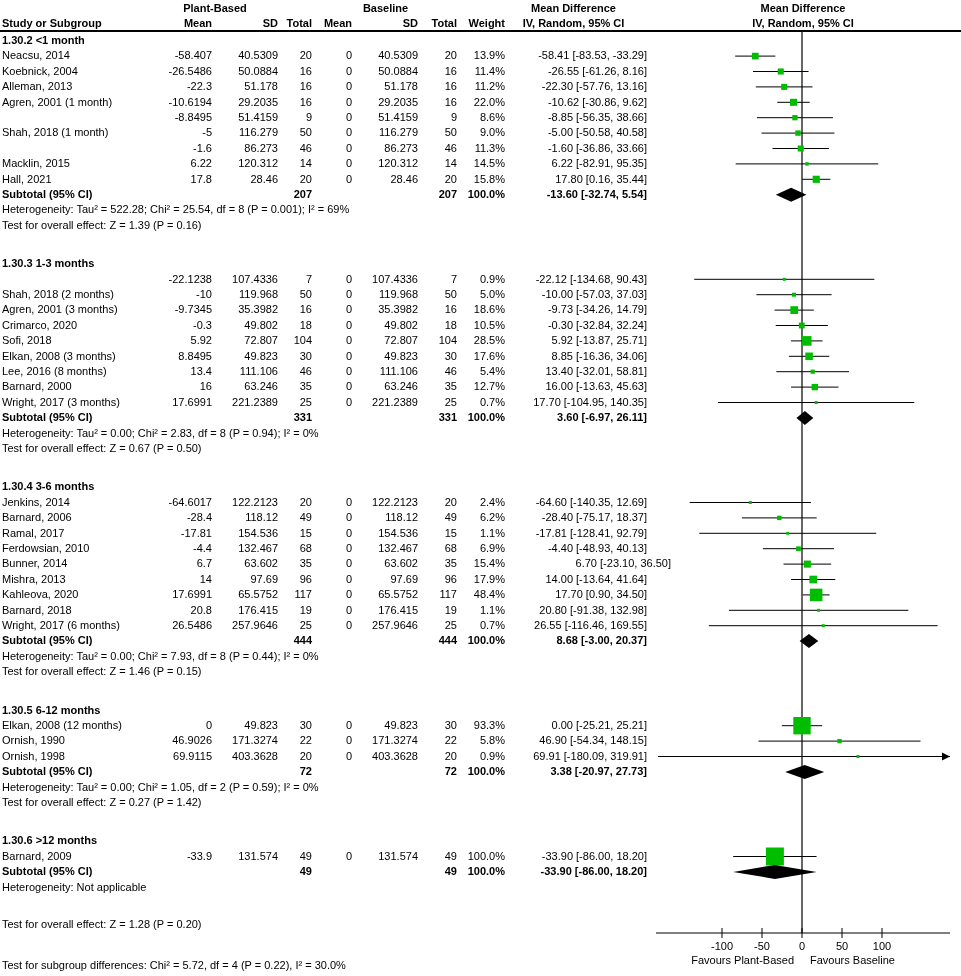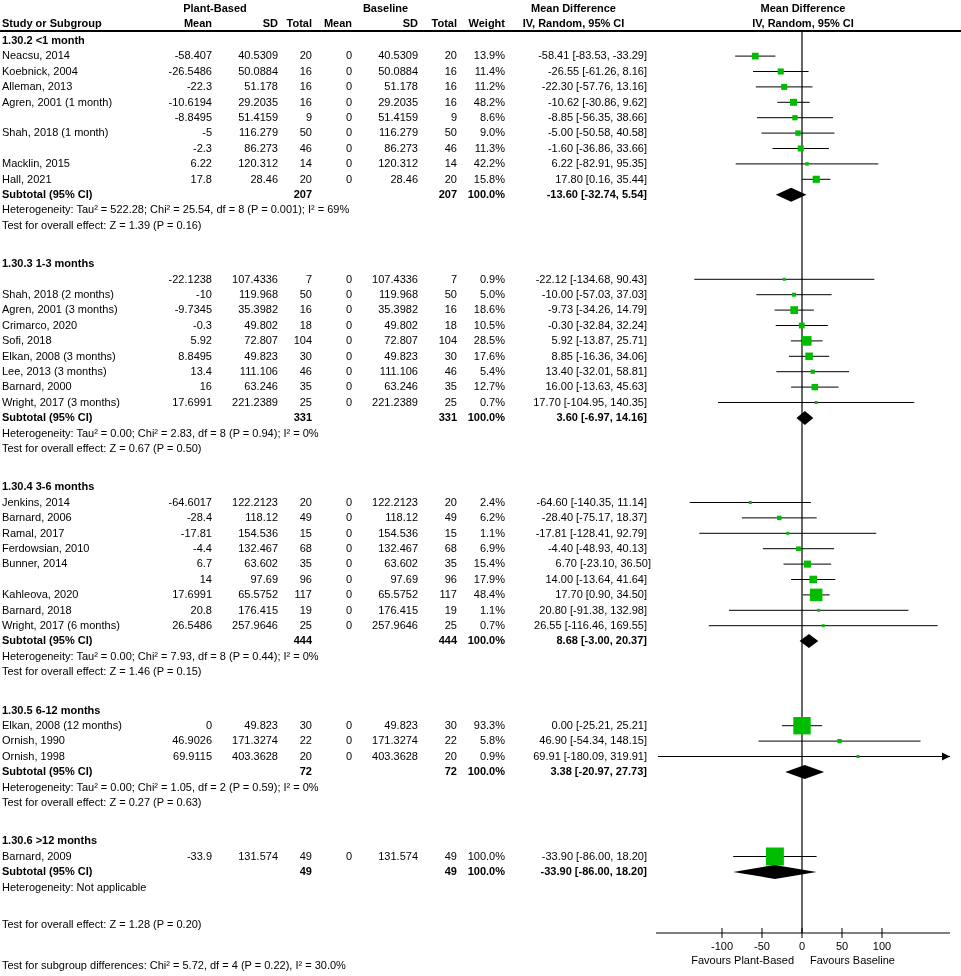--- a/index.html
+++ b/index.html
@@ -78,21 +78,21 @@
         <span class="cell r " style="left:500px;width:147px">-22.30 [-57.76, 13.16]</span>
       </div>
       <div class="row" style="top:94.60000000000001px">
         <span class="cell  " style="left:2px;width:250px">Agren, 2001 (1 month)</span>
         <span class="cell r " style="left:118px;width:94px">-10.6194</span>
         <span class="cell r " style="left:216px;width:62px">29.2035</span>
         <span class="cell r " style="left:280px;width:32px">16</span>
         <span class="cell r " style="left:314px;width:38px">0</span>
         <span class="cell r " style="left:352px;width:66px">29.2035</span>
         <span class="cell r " style="left:420px;width:37px">16</span>
-        <span class="cell r " style="left:457px;width:48px">48.2%</span>
+        <span class="cell r " style="left:457px;width:48px">22.0%</span>
         <span class="cell r " style="left:500px;width:147px">-10.62 [-30.86, 9.62]</span>
       </div>
       <div class="row" style="top:110.00000000000001px">
         <span class="cell r " style="left:118px;width:94px">-8.8495</span>
         <span class="cell r " style="left:216px;width:62px">51.4159</span>
         <span class="cell r " style="left:280px;width:32px">9</span>
         <span class="cell r " style="left:314px;width:38px">0</span>
         <span class="cell r " style="left:352px;width:66px">51.4159</span>
         <span class="cell r " style="left:420px;width:37px">9</span>
         <span class="cell r " style="left:457px;width:48px">8.6%</span>
@@ -103,38 +103,38 @@
         <span class="cell r " style="left:118px;width:94px">-5</span>
         <span class="cell r " style="left:216px;width:62px">116.279</span>
         <span class="cell r " style="left:280px;width:32px">50</span>
         <span class="cell r " style="left:314px;width:38px">0</span>
         <span class="cell r " style="left:352px;width:66px">116.279</span>
         <span class="cell r " style="left:420px;width:37px">50</span>
         <span class="cell r " style="left:457px;width:48px">9.0%</span>
         <span class="cell r " style="left:500px;width:147px">-5.00 [-50.58, 40.58]</span>
       </div>
       <div class="row" style="top:140.8px">
-        <span class="cell r " style="left:118px;width:94px">-2.3</span>
+        <span class="cell r " style="left:118px;width:94px">-1.6</span>
         <span class="cell r " style="left:216px;width:62px">86.273</span>
         <span class="cell r " style="left:280px;width:32px">46</span>
         <span class="cell r " style="left:314px;width:38px">0</span>
         <span class="cell r " style="left:352px;width:66px">86.273</span>
         <span class="cell r " style="left:420px;width:37px">46</span>
         <span class="cell r " style="left:457px;width:48px">11.3%</span>
         <span class="cell r " style="left:500px;width:147px">-1.60 [-36.86, 33.66]</span>
       </div>
       <div class="row" style="top:156.20000000000002px">
         <span class="cell  " style="left:2px;width:242px">Macklin, 2015</span>
         <span class="cell r " style="left:118px;width:94px">6.22</span>
         <span class="cell r " style="left:216px;width:62px">120.312</span>
         <span class="cell r " style="left:280px;width:32px">14</span>
         <span class="cell r " style="left:314px;width:38px">0</span>
         <span class="cell r " style="left:352px;width:66px">120.312</span>
         <span class="cell r " style="left:420px;width:37px">14</span>
-        <span class="cell r " style="left:457px;width:48px">42.2%</span>
+        <span class="cell r " style="left:457px;width:48px">14.5%</span>
         <span class="cell r " style="left:500px;width:147px">6.22 [-82.91, 95.35]</span>
       </div>
       <div class="row" style="top:171.60000000000002px">
         <span class="cell  " style="left:2px;width:250px">Hall, 2021</span>
         <span class="cell r " style="left:118px;width:94px">17.8</span>
         <span class="cell r " style="left:216px;width:62px">28.46</span>
         <span class="cell r " style="left:280px;width:32px">20</span>
         <span class="cell r " style="left:314px;width:38px">0</span>
         <span class="cell r " style="left:352px;width:66px">28.46</span>
         <span class="cell r " style="left:420px;width:37px">20</span>
@@ -216,21 +216,21 @@
         <span class="cell r " style="left:118px;width:94px">8.8495</span>
         <span class="cell r " style="left:216px;width:62px">49.823</span>
         <span class="cell r " style="left:280px;width:32px">30</span>
         <span class="cell r " style="left:314px;width:38px">0</span>
         <span class="cell r " style="left:352px;width:66px">49.823</span>
         <span class="cell r " style="left:420px;width:37px">30</span>
         <span class="cell r " style="left:457px;width:48px">17.6%</span>
         <span class="cell r " style="left:500px;width:147px">8.85 [-16.36, 34.06]</span>
       </div>
       <div class="row" style="top:363.9999999999999px">
-        <span class="cell  " style="left:2px;width:250px">Lee, 2013 (3 months)</span>
+        <span class="cell  " style="left:2px;width:250px">Lee, 2016 (8 months)</span>
         <span class="cell r " style="left:118px;width:94px">13.4</span>
         <span class="cell r " style="left:216px;width:62px">111.106</span>
         <span class="cell r " style="left:280px;width:32px">46</span>
         <span class="cell r " style="left:314px;width:38px">0</span>
         <span class="cell r " style="left:352px;width:66px">111.106</span>
         <span class="cell r " style="left:420px;width:37px">46</span>
         <span class="cell r " style="left:457px;width:48px">5.4%</span>
         <span class="cell r " style="left:500px;width:147px">13.40 [-32.01, 58.81]</span>
       </div>
       <div class="row" style="top:379.39999999999986px">
@@ -253,41 +253,41 @@
         <span class="cell r " style="left:352px;width:66px">221.2389</span>
         <span class="cell r " style="left:420px;width:37px">25</span>
         <span class="cell r " style="left:457px;width:48px">0.7%</span>
         <span class="cell r " style="left:500px;width:147px">17.70 [-104.95, 140.35]</span>
       </div>
       <div class="row" style="top:410.1999999999998px">
         <span class="cell  b" style="left:2px;width:250px">Subtotal (95% CI)</span>
         <span class="cell r b" style="left:280px;width:32px">331</span>
         <span class="cell r b" style="left:420px;width:37px">331</span>
         <span class="cell r b" style="left:457px;width:48px">100.0%</span>
-        <span class="cell r b" style="left:500px;width:147px">3.60 [-6.97, 14.16]</span>
+        <span class="cell r b" style="left:500px;width:147px">3.60 [-6.97, 26.11]</span>
       </div>
       <div class="row" style="top:425.5999999999998px">
         <span class="cell" style="left:2px;width:630px">Heterogeneity: Tau² = 0.00; Chi² = 2.83, df = 8 (P = 0.94); I² = 0%</span>
       </div>
       <div class="row" style="top:440.9999999999998px">
         <span class="cell" style="left:2px;width:630px">Test for overall effect: Z = 0.67 (P = 0.50)</span>
       </div>
       <div class="row" style="top:479.39999999999975px">
         <span class="cell  b" style="left:2px;width:250px">1.30.4 3-6 months</span>
       </div>
       <div class="row" style="top:494.7999999999997px">
         <span class="cell  " style="left:2px;width:250px">Jenkins, 2014</span>
         <span class="cell r " style="left:118px;width:94px">-64.6017</span>
         <span class="cell r " style="left:216px;width:62px">122.2123</span>
         <span class="cell r " style="left:280px;width:32px">20</span>
         <span class="cell r " style="left:314px;width:38px">0</span>
         <span class="cell r " style="left:352px;width:66px">122.2123</span>
         <span class="cell r " style="left:420px;width:37px">20</span>
         <span class="cell r " style="left:457px;width:48px">2.4%</span>
-        <span class="cell r " style="left:500px;width:147px">-64.60 [-140.35, 11.14]</span>
+        <span class="cell r " style="left:500px;width:147px">-64.60 [-140.35, 12.69]</span>
       </div>
       <div class="row" style="top:510.1999999999997px">
         <span class="cell  " style="left:2px;width:250px">Barnard, 2006</span>
         <span class="cell r " style="left:118px;width:94px">-28.4</span>
         <span class="cell r " style="left:216px;width:62px">118.12</span>
         <span class="cell r " style="left:280px;width:32px">49</span>
         <span class="cell r " style="left:314px;width:38px">0</span>
         <span class="cell r " style="left:352px;width:66px">118.12</span>
         <span class="cell r " style="left:420px;width:37px">49</span>
         <span class="cell r " style="left:457px;width:48px">6.2%</span>
@@ -317,23 +317,24 @@
       </div>
       <div class="row" style="top:556.3999999999996px">
         <span class="cell  " style="left:2px;width:250px">Bunner, 2014</span>
         <span class="cell r " style="left:118px;width:94px">6.7</span>
         <span class="cell r " style="left:216px;width:62px">63.602</span>
         <span class="cell r " style="left:280px;width:32px">35</span>
         <span class="cell r " style="left:314px;width:38px">0</span>
         <span class="cell r " style="left:352px;width:66px">63.602</span>
         <span class="cell r " style="left:420px;width:37px">35</span>
         <span class="cell r " style="left:457px;width:48px">15.4%</span>
-        <span class="cell r " style="left:504px;width:147px">6.70 [-23.10, 36.50]</span>
+        <span class="cell r " style="left:524px;width:147px">6.70 [-23.10, 36.50]</span>
       </div>
       <div class="row" style="top:571.7999999999996px">
+        <span class="cell  " style="left:2px;width:250px">Mishra, 2013</span>
         <span class="cell r " style="left:118px;width:94px">14</span>
         <span class="cell r " style="left:216px;width:62px">97.69</span>
         <span class="cell r " style="left:280px;width:32px">96</span>
         <span class="cell r " style="left:314px;width:38px">0</span>
         <span class="cell r " style="left:352px;width:66px">97.69</span>
         <span class="cell r " style="left:420px;width:37px">96</span>
         <span class="cell r " style="left:457px;width:48px">17.9%</span>
         <span class="cell r " style="left:500px;width:147px">14.00 [-13.64, 41.64]</span>
       </div>
       <div class="row" style="top:587.1999999999996px">
@@ -422,21 +423,21 @@
         <span class="cell  b" style="left:2px;width:250px">Subtotal (95% CI)</span>
         <span class="cell r b" style="left:280px;width:32px">72</span>
         <span class="cell r b" style="left:420px;width:37px">72</span>
         <span class="cell r b" style="left:457px;width:48px">100.0%</span>
         <span class="cell r b" style="left:500px;width:147px">3.38 [-20.97, 27.73]</span>
       </div>
       <div class="row" style="top:779.5999999999993px">
         <span class="cell" style="left:2px;width:630px">Heterogeneity: Tau² = 0.00; Chi² = 1.05, df = 2 (P = 0.59); I² = 0%</span>
       </div>
       <div class="row" style="top:794.9999999999993px">
-        <span class="cell" style="left:2px;width:630px">Test for overall effect: Z = 0.27 (P = 0.63)</span>
+        <span class="cell" style="left:2px;width:630px">Test for overall effect: Z = 0.27 (P = 1.42)</span>
       </div>
       <div class="row" style="top:833.3999999999993px">
         <span class="cell  b" style="left:2px;width:250px">1.30.6 &gt;12 months</span>
       </div>
       <div class="row" style="top:848.7999999999993px">
         <span class="cell  " style="left:2px;width:250px">Barnard, 2009</span>
         <span class="cell r " style="left:118px;width:94px">-33.9</span>
         <span class="cell r " style="left:216px;width:62px">131.574</span>
         <span class="cell r " style="left:280px;width:32px">49</span>
         <span class="cell r " style="left:314px;width:38px">0</span>

